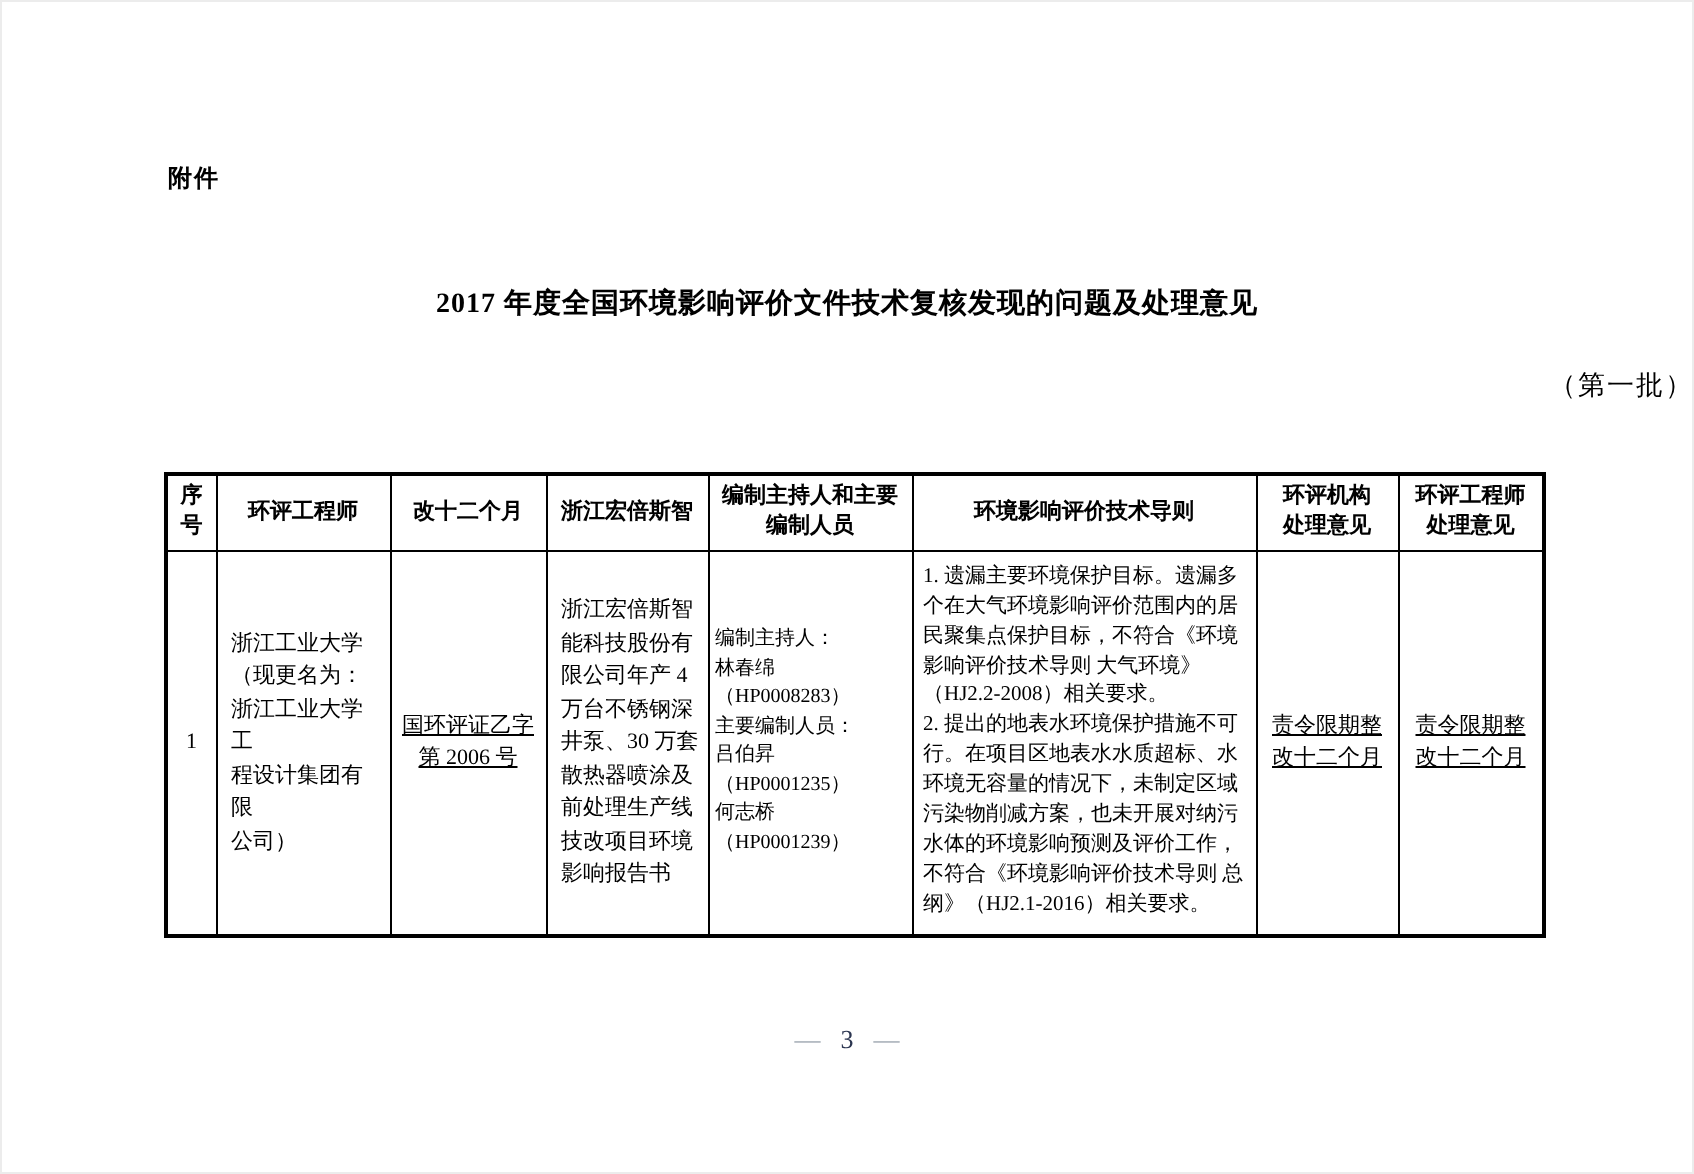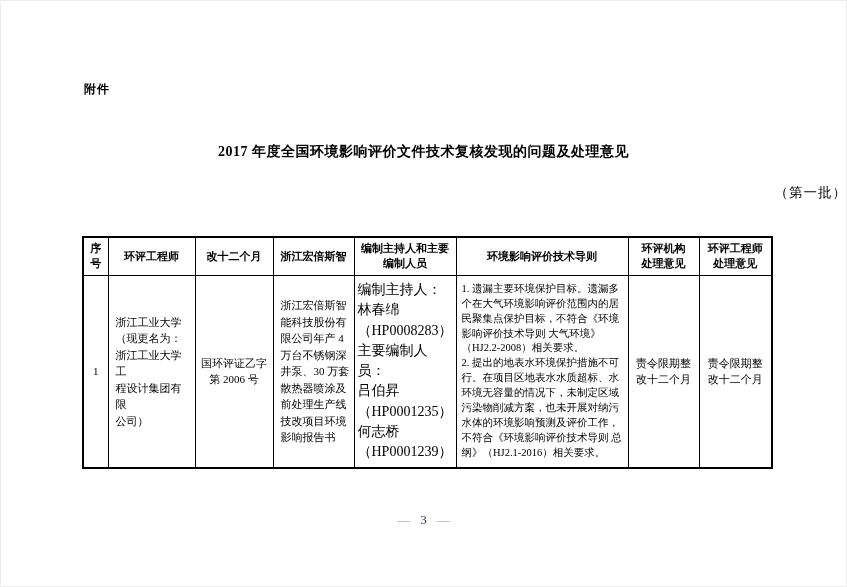--- a/index.html
+++ b/index.html
@@ -64,26 +64,26 @@
     height: 38px;
     line-height: 1.35;
     padding: 2px 1px;
   }
   .review-table td {
     font-size: 11px;
     height: 193px;
     line-height: 1.5;
     padding: 4px 4px;
   }
-  td.cell-center { text-align: center; }
+  td.cell-center { text-align: center; text-decoration: underline; }
   td.cell-left { text-align: left; }
   td.cell-no { text-align: center; font-size: 11px; }
   td.cell-agency { padding-left: 7px; padding-right: 4px; margin-left: 44px; }
   td.cell-doc-name { padding-left: 7px; padding-right: 3px; }
-  td.cell-authors { font-size: 14px; padding-left: 3px; padding-right: 1px; line-height: 1.45; }
+  td.cell-authors { font-size: 10px; padding-left: 3px; padding-right: 1px; line-height: 1.45; }
   td.cell-problems { font-size: 10.5px; line-height: 1.42; padding-left: 5px; padding-right: 4px; }
   .page-footer {
     position: absolute;
     top: 512px;
     left: 0;
     width: 100%;
     text-align: center;
     font-size: 13px;
     color: #333;
   }

